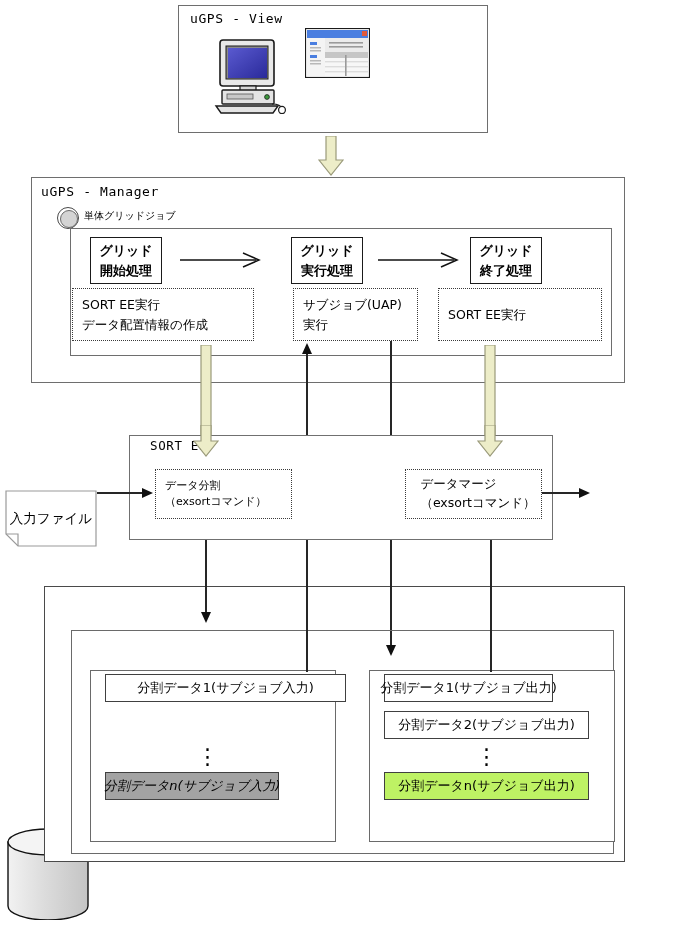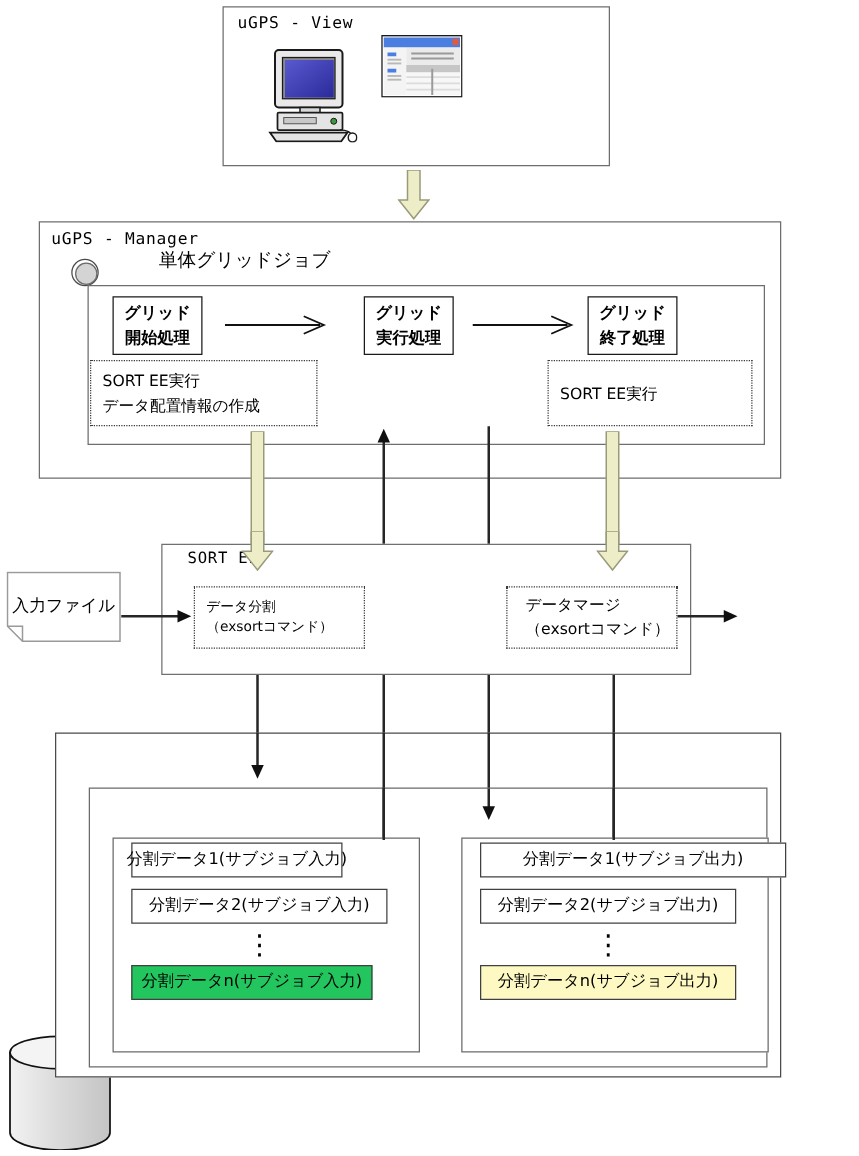--- a/index.html
+++ b/index.html
@@ -114,21 +114,21 @@
       <path d="M8 0 L18 0 L18 24 L25 24 L13 39 L1 24 L8 24 Z" fill="#ededc8" stroke="#9a9a7a" stroke-width="1.2"></path>
     </svg>
   </div>
 
   <div class="abs box" style="left:31px;top:177px;width:594px;height:206px;border-color:#6e6e6e;"></div>
   <div class="abs mono" style="left:41px;top:184px;font-size:13px;">uGPS - Manager</div>
 
   <div class="abs ring" style="left:57px;top:207px;width:22px;height:22px;padding:2px;">
     <div class="inner"></div>
   </div>
-  <div class="abs lbl-jp" style="left:84px;top:198px;font-size:15px;margin-left:43px;">単体グリッドジョブ</div>
+  <div class="abs lbl-jp" style="left:84px;top:209px;font-size:10px;">単体グリッドジョブ</div>
 
   <div class="abs box" style="left:70px;top:228px;width:542px;height:128px;border-color:#6e6e6e;"></div>
 
   <div class="abs box-black ctr" style="left:90px;top:237px;width:72px;height:47px;">
     <span class="lbl-jp" style="font-size:13px;line-height:1.5;">グリッド
 開始処理</span>
   </div>
   <div class="abs dotted ctrv" style="left:72px;top:288px;width:182px;height:53px;padding-left:9px;">
     <span class="lbl-jp" style="font-size:12.5px;line-height:1.55;">SORT EE実行
 データ配置情報の作成</span>
@@ -138,20 +138,24 @@
     <svg width="82" height="16" viewBox="0 0 82 16">
       <line x1="0" y1="8" x2="76" y2="8" stroke="#111" stroke-width="1.5"></line>
       <polyline points="63,1 79,8 63,15" fill="none" stroke="#111" stroke-width="1.5"></polyline>
     </svg>
   </div>
 
   <div class="abs box-black ctr" style="left:291px;top:237px;width:72px;height:47px;">
     <span class="lbl-jp" style="font-size:13px;line-height:1.5;">グリッド
 実行処理</span>
   </div>
+  <div class="abs dotted ctrv" style="left:293px;top:288px;width:125px;height:53px;padding-left:9px;">
+    <span class="lbl-jp" style="font-size:12.5px;line-height:1.55;">サブジョブ(UAP)
+実行</span>
+  </div>
 
   <div class="abs openarrow" style="left:378px;top:252px;">
     <svg width="82" height="16" viewBox="0 0 82 16">
       <line x1="0" y1="8" x2="76" y2="8" stroke="#111" stroke-width="1.5"></line>
       <polyline points="63,1 79,8 63,15" fill="none" stroke="#111" stroke-width="1.5"></polyline>
     </svg>
   </div>
 
   <div class="abs box-black ctr" style="left:470px;top:237px;width:72px;height:47px;">
     <span class="lbl-jp" style="font-size:13px;line-height:1.5;">グリッド
@@ -201,21 +205,21 @@
     <svg width="26" height="32" viewBox="0 0 26 32">
       <path d="M8 0 L18 0 L18 16 L25 16 L13 31 L1 16 L8 16 Z" fill="#ededc8" stroke="#9a9a7a" stroke-width="1.2"></path>
     </svg>
   </div>
   <div class="abs blockarrow" style="left:477px;top:425px;">
     <svg width="26" height="32" viewBox="0 0 26 32">
       <path d="M8 0 L18 0 L18 16 L25 16 L13 31 L1 16 L8 16 Z" fill="#ededc8" stroke="#9a9a7a" stroke-width="1.2"></path>
     </svg>
   </div>
 
-  <div class="abs docshape" style="left:5px;top:457px;width:92px;height:57px;">
+  <div class="abs docshape" style="left:5px;top:490px;width:92px;height:57px;">
     <svg width="92" height="57" viewBox="0 0 92 57">
       <path d="M1 1 L91 1 L91 56 L13 56 L1 44 Z" fill="#ffffff" stroke="#9a9a9a" stroke-width="1.2"></path>
       <path d="M1 44 L13 44 L13 56" fill="none" stroke="#9a9a9a" stroke-width="1.2"></path>
     </svg>
     <div class="doctext">
       <span class="lbl-jp" style="font-size:13.5px;">入力ファイル</span>
     </div>
   </div>
   <div class="abs hline" style="left:97px;top:492px;width:48px;height:1.5px;"></div>
   <div class="abs ah-right" style="left:142px;top:488px;"></div>
@@ -242,43 +246,40 @@
   <div class="abs vline" style="left:205px;top:586px;width:1.5px;height:27px;"></div>
   <div class="abs ah-down" style="left:201px;top:612px;"></div>
   <div class="abs vline" style="left:306px;top:586px;width:1.5px;height:85px;"></div>
   <div class="abs vline" style="left:390px;top:586px;width:1.5px;height:62px;"></div>
   <div class="abs ah-down" style="left:386px;top:645px;"></div>
   <div class="abs vline" style="left:490px;top:586px;width:1.5px;height:85px;"></div>
 
   <div class="abs" style="left:71px;top:630px;width:543px;height:224px;border:1.5px solid #6a6a6a;background:transparent;"></div>
 
   <div class="abs" style="left:90px;top:670px;width:246px;height:172px;border:1.5px solid #6a6a6a;background:#fff;"></div>
-  <div class="abs box-dark ctr" style="left:105px;top:674px;width:169px;height:28px;background:#fff;">
+  <div class="abs box-dark ctr" style="left:105px;top:674px;width:241px;height:28px;background:#fff;">
     <span class="lbl-jp" style="font-size:13px;">分割データ1(サブジョブ入力)</span>
-  </div>
-  <div class="abs box-dark ctr" style="left:105px;top:711px;width:205px;height:28px;background:#fff;">
-    <span class="lbl-jp" style="font-size:13px;">分割データ2(サブジョブ入力)</span>
   </div>
   <div class="abs" style="left:105px;top:742px;width:205px;height:30px;display:flex;align-items:center;justify-content:center;">
     <span class="vdots" style="font-size:22px;line-height:1;">⋮</span>
   </div>
-  <div class="abs box-dark ctr" style="left:105px;top:772px;width:193px;height:28px;background:#22c55e;">
+  <div class="abs box-dark ctr" style="left:105px;top:772px;width:174px;height:28px;background:#a3a3a3;font-style:italic;">
     <span class="lbl-jp" style="font-size:13px;">分割データn(サブジョブ入力)</span>
   </div>
 
   <div class="abs" style="left:369px;top:670px;width:246px;height:172px;border:1.5px solid #6a6a6a;background:#fff;"></div>
-  <div class="abs box-dark ctr" style="left:384px;top:674px;width:245px;height:28px;background:#fff;">
+  <div class="abs box-dark ctr" style="left:384px;top:674px;width:169px;height:28px;background:#fff;">
     <span class="lbl-jp" style="font-size:13px;">分割データ1(サブジョブ出力)</span>
   </div>
   <div class="abs box-dark ctr" style="left:384px;top:711px;width:205px;height:28px;background:#fff;">
     <span class="lbl-jp" style="font-size:13px;">分割データ2(サブジョブ出力)</span>
   </div>
   <div class="abs" style="left:384px;top:742px;width:205px;height:30px;display:flex;align-items:center;justify-content:center;">
     <span class="vdots" style="font-size:22px;line-height:1;">⋮</span>
   </div>
-  <div class="abs box-dark ctr" style="left:384px;top:772px;width:205px;height:28px;background:#fef9c3;">
+  <div class="abs box-dark ctr" style="left:384px;top:772px;width:205px;height:28px;background:#bef264;">
     <span class="lbl-jp" style="font-size:13px;">分割データn(サブジョブ出力)</span>
   </div>
 
   <div class="abs vline" style="left:306px;top:630px;width:1.5px;height:42px;"></div>
   <div class="abs vline" style="left:490px;top:630px;width:1.5px;height:42px;"></div>
 
 </div>
 
 </body></html>

